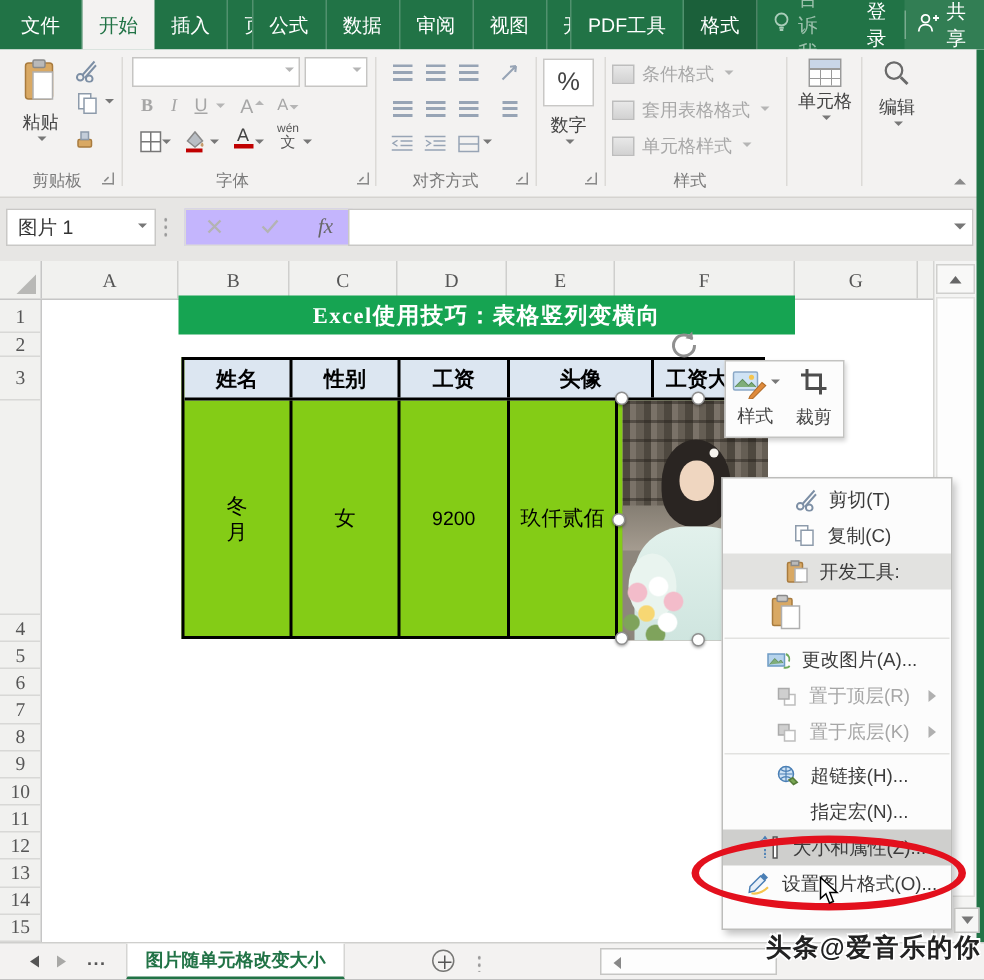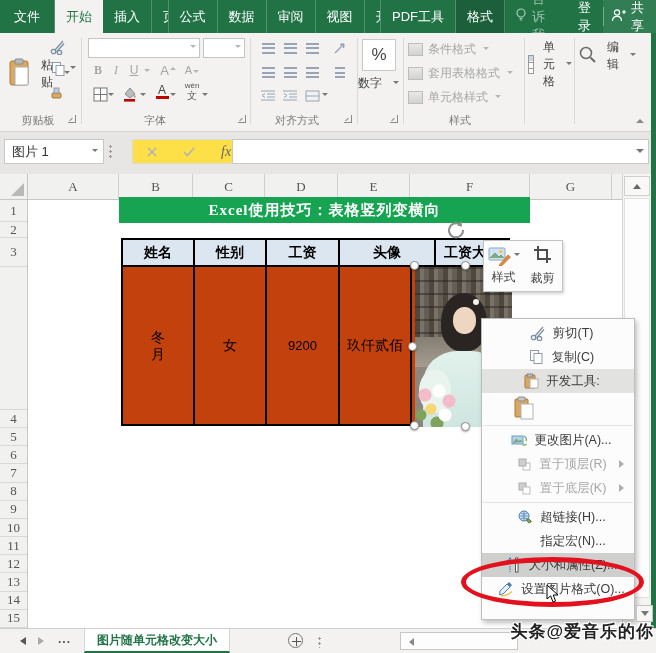--- a/index.html
+++ b/index.html
@@ -20,41 +20,41 @@
   .share{display:flex;align-items:center;gap:5px;padding:0 12px 0 8px;background:rgba(255,255,255,.08);}
 
   
   .ribbon{position:absolute;left:0;top:33px;width:656px;height:99px;background:#f3f2f1;border-bottom:1px solid #d5d3d0;font-size:12px;color:#444;}
   .vsep{position:absolute;top:5px;height:86px;width:1px;background:#dcdad7;}
   .glabel{position:absolute;top:80px;font-size:11px;color:#7a7a7a;text-align:center;}
   .launcher{position:absolute;top:82px;width:8px;height:8px;border-right:1px solid #8a8a8a;border-bottom:1px solid #8a8a8a;}
   .launcher:after{content:"";position:absolute;right:2px;bottom:2px;width:4px;height:1px;background:#8a8a8a;transform:rotate(-45deg);}
   .chv{display:inline-block;width:0;height:0;border:3.5px solid transparent;border-top-color:#777;margin-left:2px;vertical-align:middle;}
   .chv.dis{border-top-color:#b5b5b5;}
-  .bigbtn{position:absolute;display:flex;flex-direction:row;align-items:center;justify-content:flex-start;gap:9px;}
+  .bigbtn{position:absolute;display:flex;flex-direction:column;align-items:center;justify-content:flex-start;gap:1px;}
   .combo{position:absolute;height:20px;background:#fff;border:1px solid #c6c5c3;display:flex;align-items:center;justify-content:flex-end;padding-right:3px;}
   .ricon{position:absolute;width:20px;height:18px;display:flex;align-items:center;justify-content:center;}
   .albars{display:inline-block;width:13px;height:11px;background:repeating-linear-gradient(to bottom,#97a4b5 0 2px,transparent 2px 4.5px);}
   .albars.sm{width:10px;}
   .dimtxt{color:#a6a6a6;}
   .styrow{position:absolute;left:408px;display:flex;align-items:center;gap:5px;color:#a8a8a8;}
   .styico{width:15px;height:13px;background:linear-gradient(#e8e8e8,#d2d2d2);border:1px solid #bdbdbd;position:relative;}
   .grid-ico{width:22px;height:19px;border:1px solid #9a9a9a;background:
      linear-gradient(#c9d6e8 0 5px,transparent 5px),
      repeating-linear-gradient(to right,transparent 0 6.5px,#9a9a9a 6.5px 7.5px),
      repeating-linear-gradient(to bottom,transparent 0 5.5px,#9a9a9a 5.5px 6.5px),#fff;}
   .pctbox{position:absolute;left:362px;top:6px;width:34px;height:32px;background:#fff;border:1px solid #c9c8c6;display:flex;align-items:center;justify-content:center;font-size:17px;color:#444;}
   .collapse{position:absolute;right:12px;top:82px;width:0;height:0;border:4px solid transparent;border-bottom-color:#8a8a8a;}
 
   
   .fxrow{position:absolute;left:0;top:132px;width:656px;height:42px;background:#e7e6e4;}
   .namebox{position:absolute;left:4px;top:7px;width:100px;height:25px;background:#fff;border:1px solid #c9c8c6;font-size:13px;color:#333;display:flex;align-items:center;padding-left:7px;}
   .namebox .chv{position:absolute;right:5px;}
   .fxdots{position:absolute;left:109px;top:12px;width:3px;height:16px;background:radial-gradient(circle,#9a9a9a 1px,transparent 1.2px);background-size:3px 5px;}
-  .fxbtns{position:absolute;left:132px;top:7px;width:112px;height:25px;background:#fde047;border:1px solid #dcdbd9;display:flex;align-items:center;gap:26px;padding-left:14px;}
+  .fxbtns{position:absolute;left:123px;top:7px;width:112px;height:25px;background:#c4b5fd;border:1px solid #dcdbd9;display:flex;align-items:center;gap:26px;padding-left:14px;}
   .fxlabel{font-style:italic;font-family:"Liberation Serif","DejaVu Serif",serif;color:#666;font-size:14px;}
   .fxinput{position:absolute;left:232px;top:7px;width:417px;height:25px;background:#fff;border:1px solid #c9c8c6;padding:0 18px 0 6px;font-size:13px;}
   .fxexpand{position:absolute;right:12px;top:17px;width:0;height:0;border:4px solid transparent;border-top-color:#777;}
 
   
   .colhdr{position:absolute;left:0;top:174px;width:622px;height:26px;background:#f1f1ef;border-bottom:1px solid #c6c6c6;display:flex;font-family:"Liberation Serif","DejaVu Serif",serif;font-size:13px;color:#555;}
   .ch{border-right:1px solid #cfcfcd;display:flex;align-items:center;justify-content:center;}
   .corner{width:28px;position:relative;border-right:1px solid #c6c6c6;}
   .corner .tri{position:absolute;right:3px;bottom:3px;width:0;height:0;border-left:13px solid transparent;border-bottom:13px solid #b8b8b6;}
   .cA{width:91px}.cB{width:74px}.cC{width:72px}.cD{width:73px}.cE{width:72px}.cF{width:120px}.cG{width:82px}
@@ -66,21 +66,21 @@
   .vscroll{position:absolute;left:622px;top:174px;width:29px;height:454px;background:#f4f4f3;border-left:1px solid #d5d5d3;}
   .vs-up{position:absolute;left:1px;top:2px;width:26px;height:20px;background:#f8f8f7;border:1px solid #d0d0ce;display:flex;align-items:center;justify-content:center;}
   .vs-track{position:absolute;left:1px;top:24px;width:26px;height:400px;background:#fdfdfd;border:1px solid #e0e0de;}
   .tri-up{width:0;height:0;border:4px solid transparent;border-bottom:5px solid #666;margin-top:-4px;}
   .tri-down{width:0;height:0;border:4px solid transparent;border-top:5px solid #777;margin-bottom:-4px;}
   .vs-down{position:absolute;left:636px;top:605px;width:17px;height:17px;background:#f6f6f5;border:1px solid #c4c4c2;display:flex;align-items:center;justify-content:center;z-index:30;}
   .green-edge{position:absolute;left:651px;top:33px;width:5px;height:595px;background:#217346;}
 
   
   .banner{position:absolute;left:119px;top:197px;width:411px;height:26px;background:#16a452;color:#fff;display:flex;align-items:center;justify-content:center;font-weight:bold;font-size:15px;letter-spacing:1px;font-family:"Liberation Serif","DejaVu Serif",serif;}
-  .xtable{position:absolute;left:121px;top:238px;width:389px;height:188px;border:2px solid #000;background:#c2410c;}
+  .xtable{position:absolute;left:121px;top:238px;width:389px;height:188px;border:2px solid #000;background:#84cc16;}
   .trow{display:flex;}
   .trow.hd{height:27px;background:#dce6f1;border-bottom:2px solid #000;font-weight:bold;}
   .trow.bd{height:157px;}
   .tc{border-right:2px solid #000;display:flex;align-items:center;justify-content:center;font-size:14px;color:#000;}
   .tc:last-child{border-right:none;}
   .w1{width:72px}.w2{width:72px}.w3{width:73px}.w4{width:72px}.w5{flex:1}
   .vertname{line-height:17px;text-align:center;}
 
   
   .photo{position:absolute;left:415px;top:267px;width:97px;height:160px;background:#8d867c;overflow:hidden;z-index:5;}

